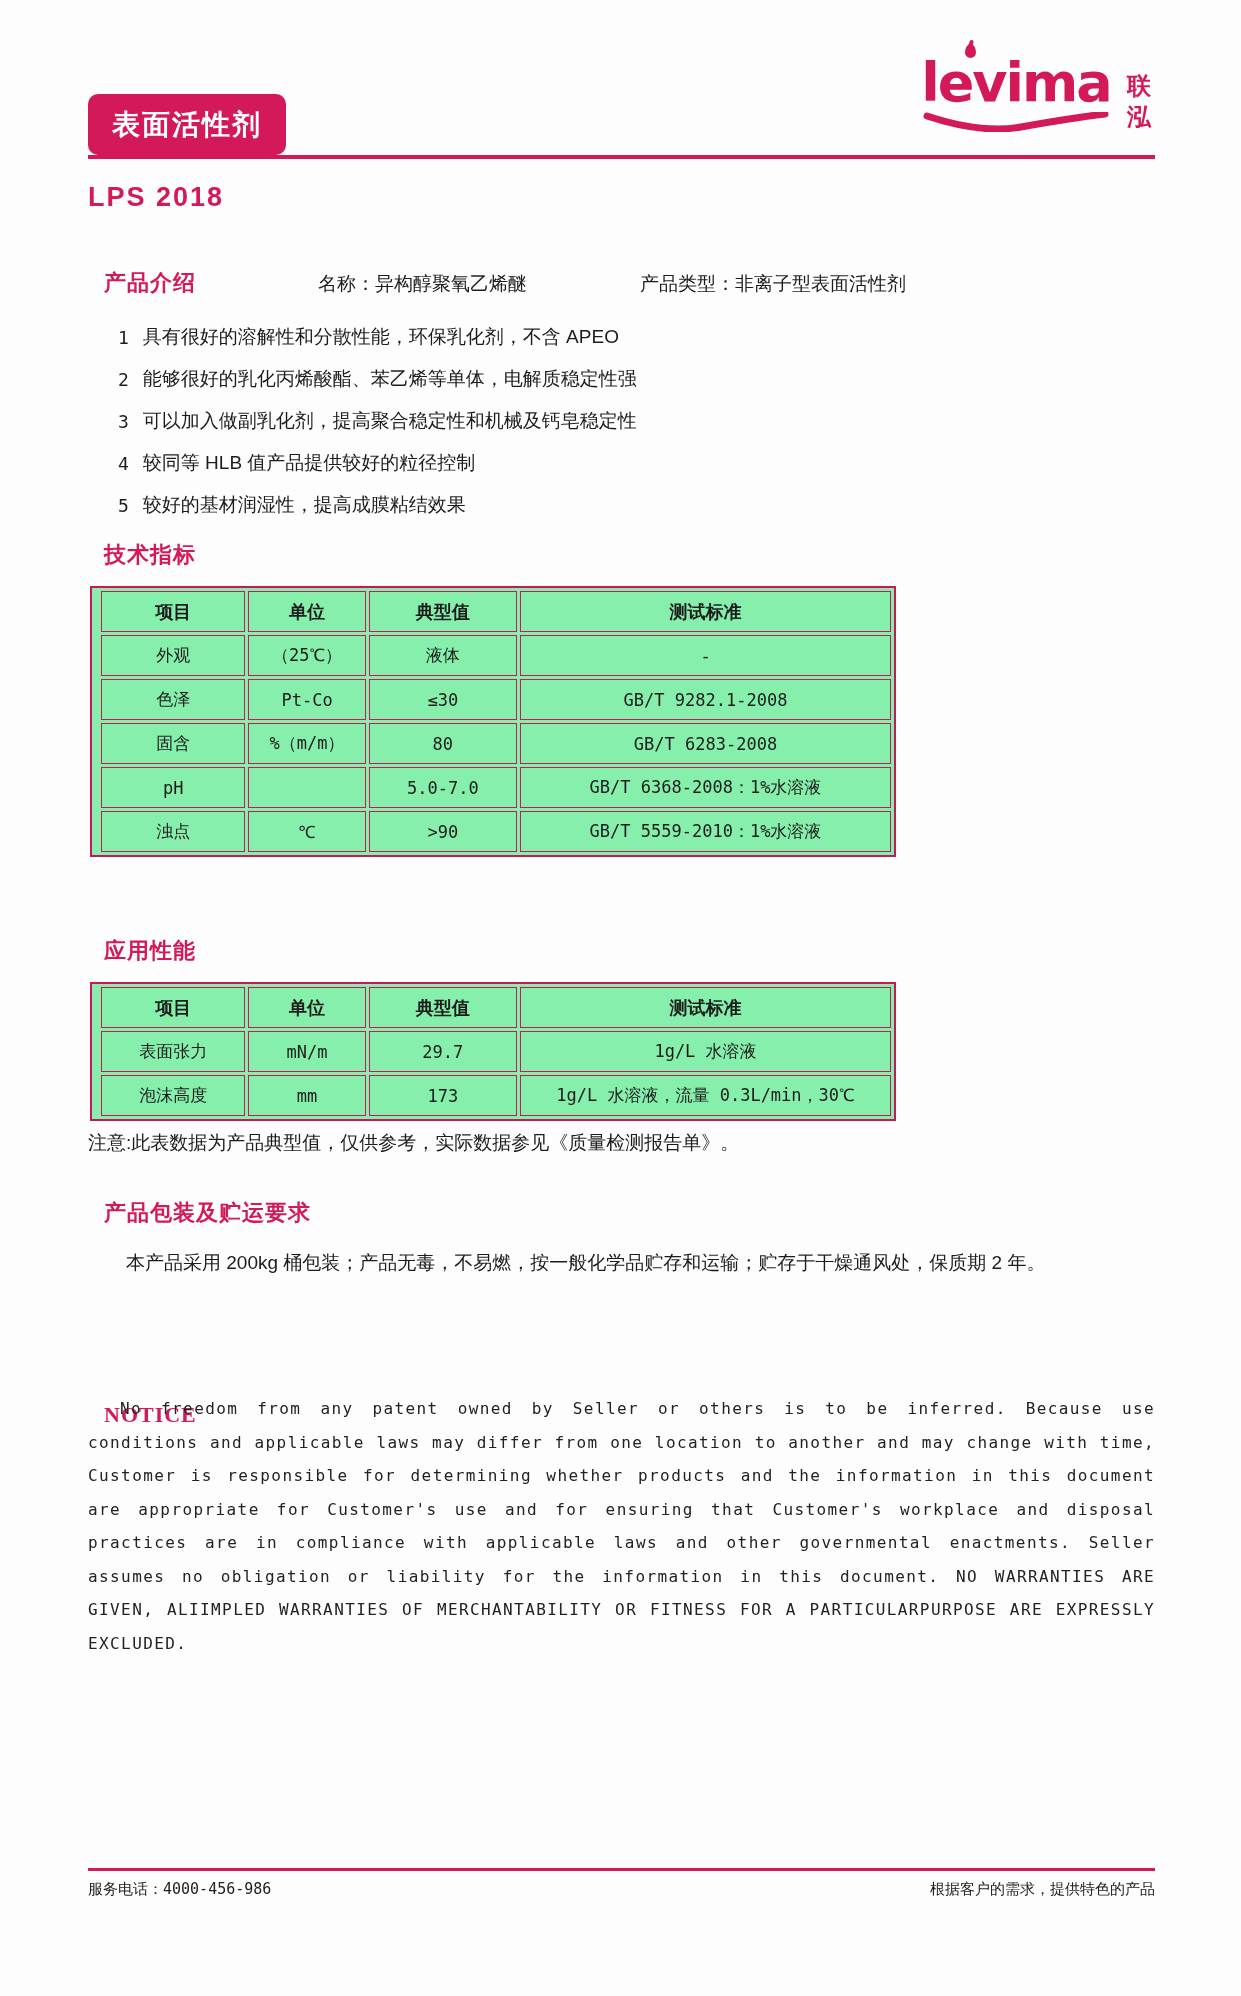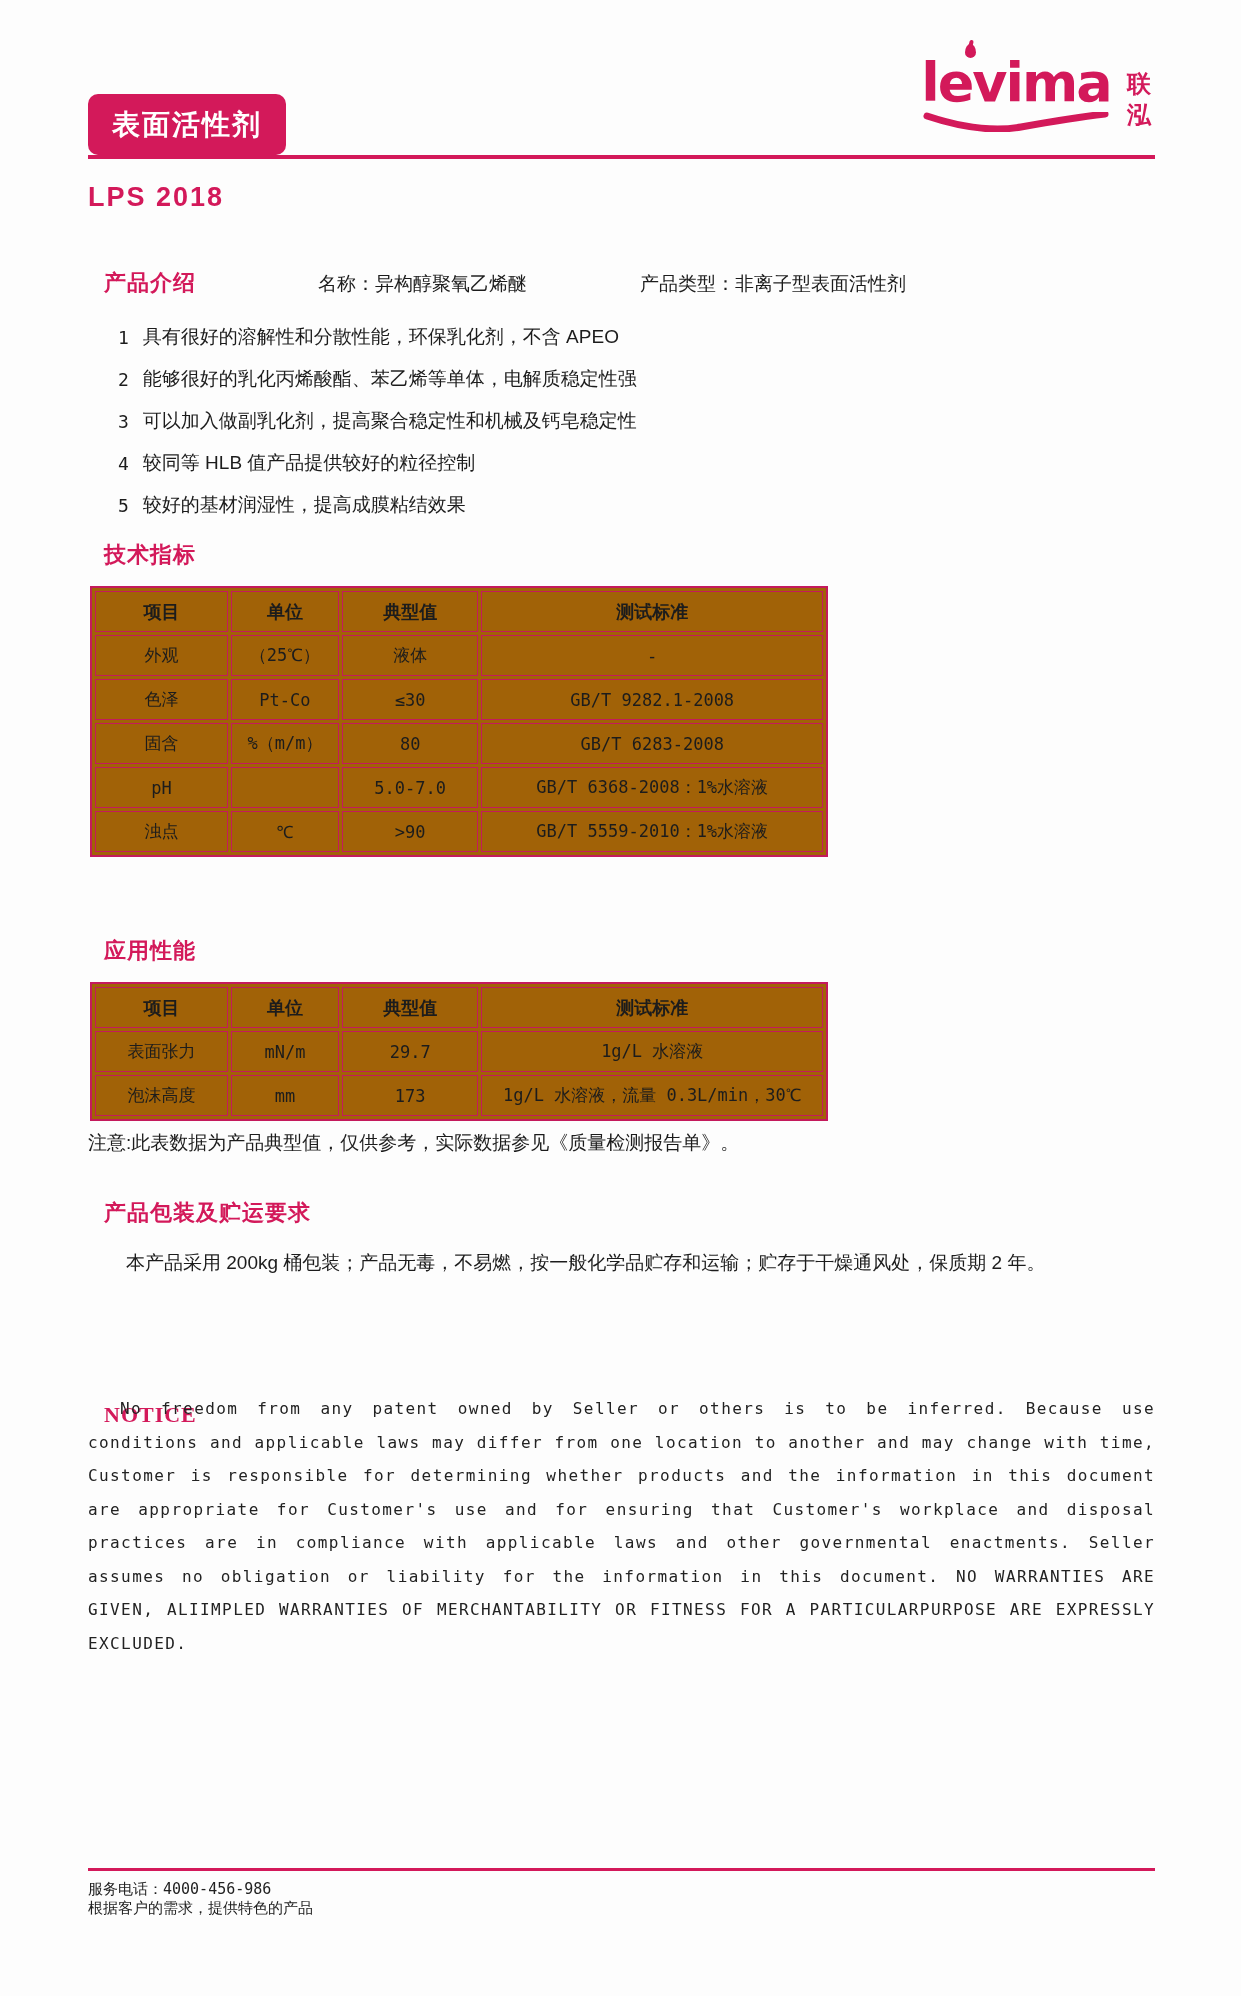--- a/index.html
+++ b/index.html
@@ -25,21 +25,21 @@
   }
   .banner{
     position:absolute;left:88px;top:94px;
     min-width:150px;height:61px;padding:0 24px;
     background:var(--accent);border-radius:10px;
     display:flex;align-items:center;justify-content:center;
     color:#fff;font-size:28px;font-weight:bold;letter-spacing:2px;
   }
   .logo{
     position:absolute;right:86px;top:56px;
-    display:flex;align-items:center;gap:12px;
+    display:flex;align-items:flex-end;gap:12px;
   }
   .logo-main{position:relative;display:flex;flex-direction:column;align-items:center;}
   .logo-text{
     font-size:54px;line-height:1;font-weight:800;color:var(--accent);
     letter-spacing:-2px;font-family:"DejaVu Sans",sans-serif;
   }
   .logo-drop{
     position:absolute;top:-12px;left:44px;
     width:11px;height:14px;background:var(--accent);
     border-radius:50% 50% 50% 50%/ 60% 60% 40% 40%;
@@ -69,22 +69,22 @@
   .intro-type{position:absolute;left:552px;top:3px;font-size:19px;font-weight:500;}
   .features{position:absolute;left:118px;top:316px;width:1000px;list-style:none;}
   .feature{display:flex;gap:14px;height:42px;align-items:center;font-size:19px;font-weight:500;}
   .feature .num{font-family:"DejaVu Sans Mono",monospace;font-size:18px;}
   
   .tech-head{position:absolute;left:88px;top:540px;}
   .tech-table{position:absolute;left:90px;top:586px;}
   .app-head{position:absolute;left:88px;top:936px;}
   .app-table{position:absolute;left:90px;top:982px;}
   table.spec{
-    width:738px;border-collapse:separate;border-spacing:3px;
-    border:2px solid var(--tbl);background:#a16207;
+    width:806px;border-collapse:separate;border-spacing:3px;
+    border:2px solid var(--tbl);background:#86efac;padding-left:6px;
   }
   table.spec th,table.spec td{
     border:1px solid var(--tbl);
     height:41px;text-align:center;vertical-align:middle;
     padding:0 6px;
   }
   table.spec th{font-size:18px;font-weight:bold;}
   table.spec td{
     font-size:17px;
     font-family:"DejaVu Sans Mono","Liberation Sans",monospace;
@@ -111,21 +111,21 @@
     color:#222;
   }
   
   .footer-rule{
     position:absolute;left:88px;top:1868px;
     width:1067px;height:3px;background:var(--accent);
   }
   .footer{
     position:absolute;left:88px;top:1880px;width:1067px;
     display:flex;justify-content:space-between;
-    font-size:15px;font-weight:500;color:#222;flex-direction:column;
+    font-size:15px;font-weight:500;color:#222;
   }
   .footer .mono{font-family:"DejaVu Sans Mono","Liberation Sans",monospace;}
 </style>
 </head>
 <body>
 
 <div class="page">
 
   <div class="header-rule"></div>
   <div class="banner">

